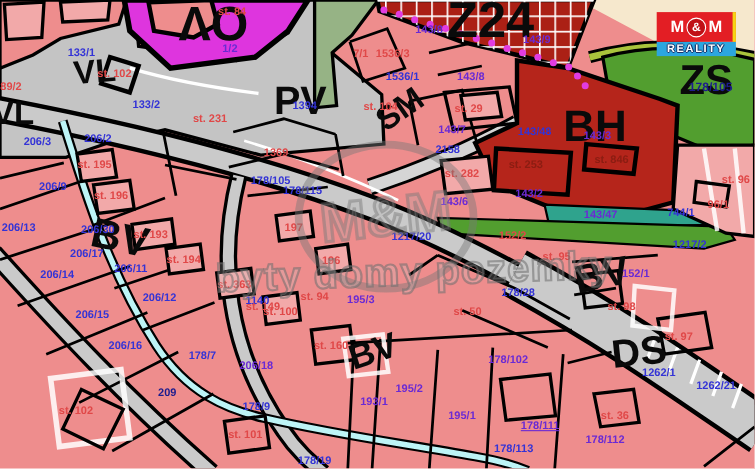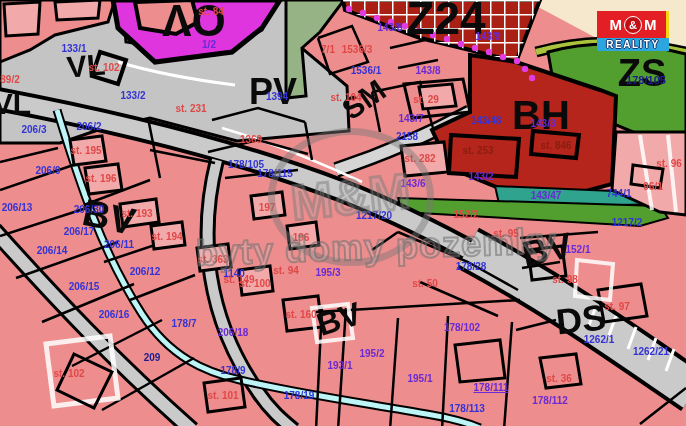--- a/index.html
+++ b/index.html
@@ -196,21 +196,21 @@
       <span class="plabel" style="left: 438px; top: 121px; color: var(--label_blue); margin-left: 48px;">143/48</span>
       <span class="plabel" style="left: 407px; top: 137px; color: var(--label_blue);">2158</span>
       <span class="plabel" style="left: 374px; top: 216px; color: var(--label_blue);">1217/20</span>
       <span class="plabel" style="left: 457px; top: 267px; color: var(--label_blue); margin-left: 14px;">178/28</span>
       <span class="plabel" style="left: 627px; top: 223px; color: var(--label_blue);">1217/2</span>
       <span class="plabel" style="left: 599px; top: 340px; color: var(--label_blue);">1262/1</span>
       <span class="plabel" style="left: 651px; top: 352px; color: var(--label_blue);">1262/21</span>
       <span class="plabel" style="left: 619px; top: 194px; color: var(--label_blue);">744/1</span>
       <span class="plabel" style="left: 164px; top: 324px; color: var(--label_blue); padding-left: 40px;">178/7</span>
       <span class="plabel" style="left: 233px; top: 371px; color: var(--label_blue);">178/9</span>
-      <span class="plabel" style="left: 286px; top: 396px; color: var(--label_blue); margin-left: 13px;">178/19</span>
+      <span class="plabel" style="left: 286px; top: 420px; color: var(--label_blue);">178/19</span>
       <span class="plabel" style="left: 467px; top: 409px; color: var(--label_blue);">178/113</span>
       <span class="plabel" style="left: 234px; top: 274px; color: var(--label_blue);">1140</span>
       <span class="plabel" style="left: 152px; top: 358px; color: var(--label_navy);">209</span>
       <span class="plabel" style="left: 646px; top: 80px; font-size: 11px; color: var(--label_navy);">178/105</span>
       <span class="plabel" style="left: 209px; top: 45px; color: var(--label_violet);">1/2</span>
       <span class="plabel" style="left: 390px; top: 28px; color: var(--label_violet);">143/8</span>
       <span class="plabel" style="left: 428px; top: 71px; color: var(--label_violet);">143/8</span>
       <span class="plabel" style="left: 488px; top: 37px; color: var(--label_violet);">143/9</span>
       <span class="plabel" style="left: 411px; top: 119px; color: var(--label_violet);">143/7</span>
       <span class="plabel" style="left: 481px; top: 177px; color: var(--label_violet);">143/2</span>

